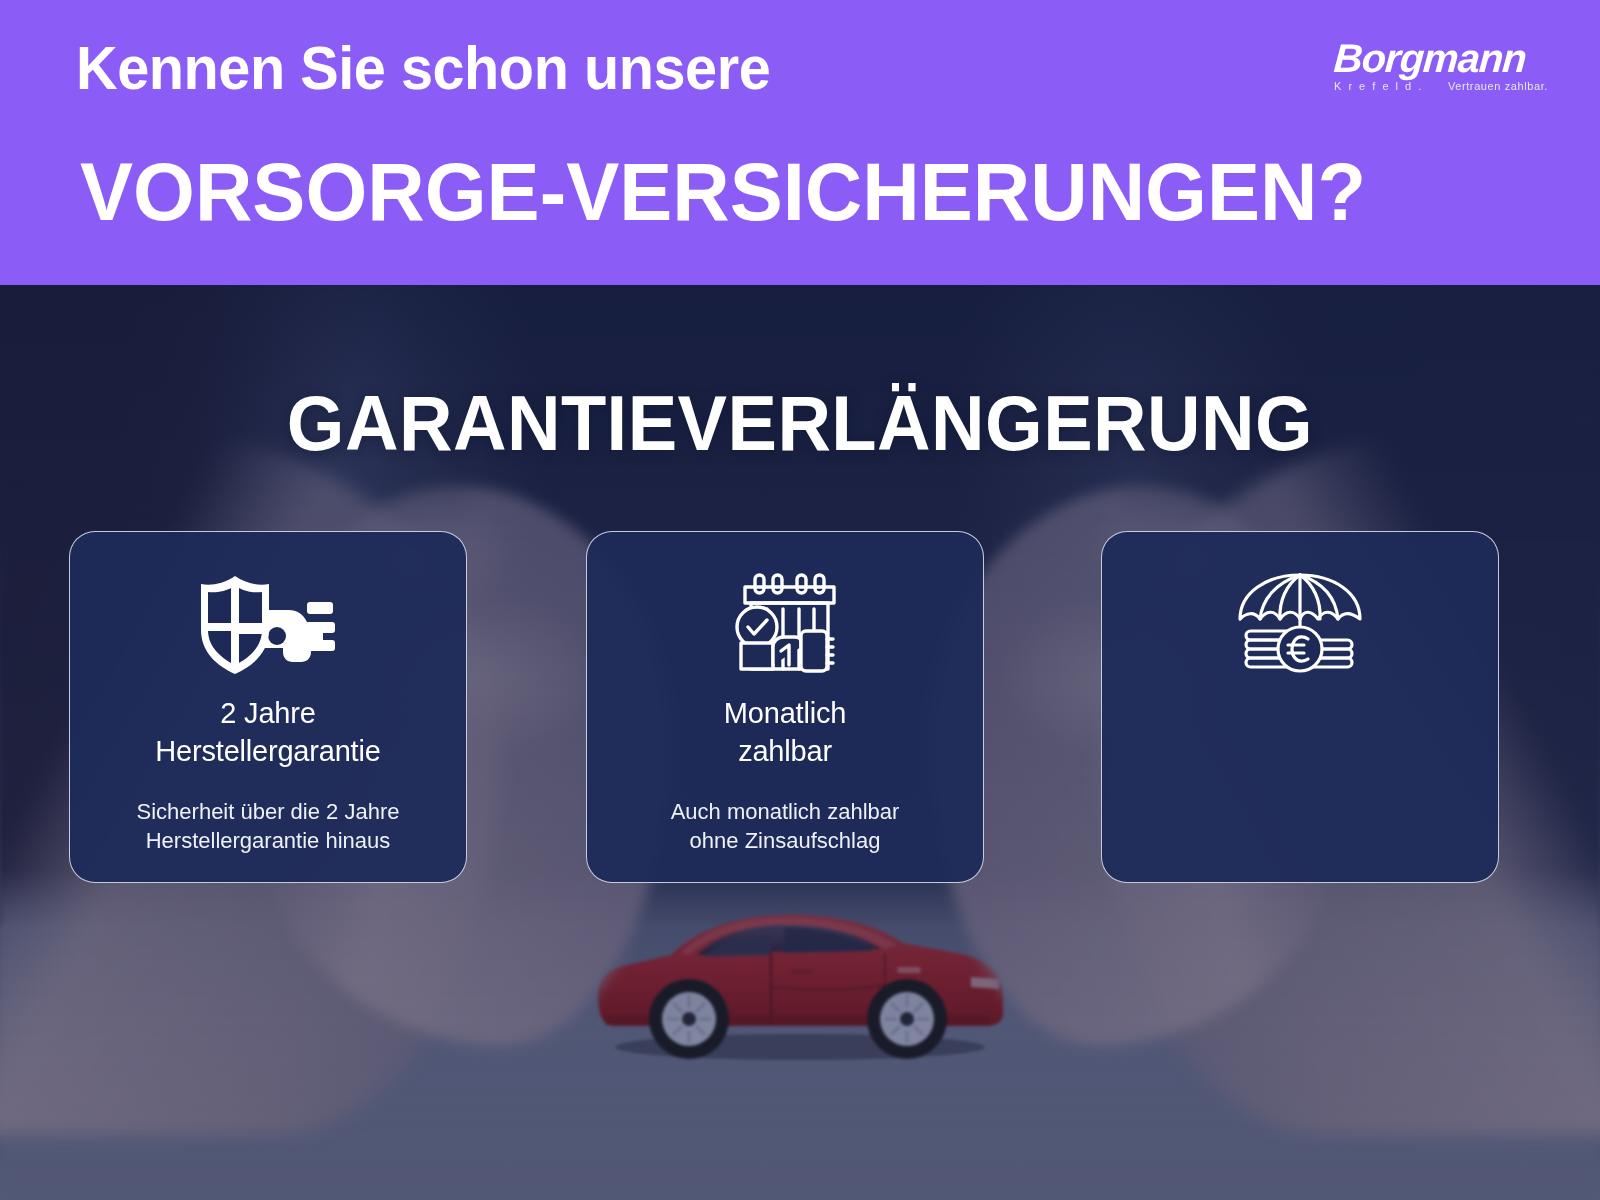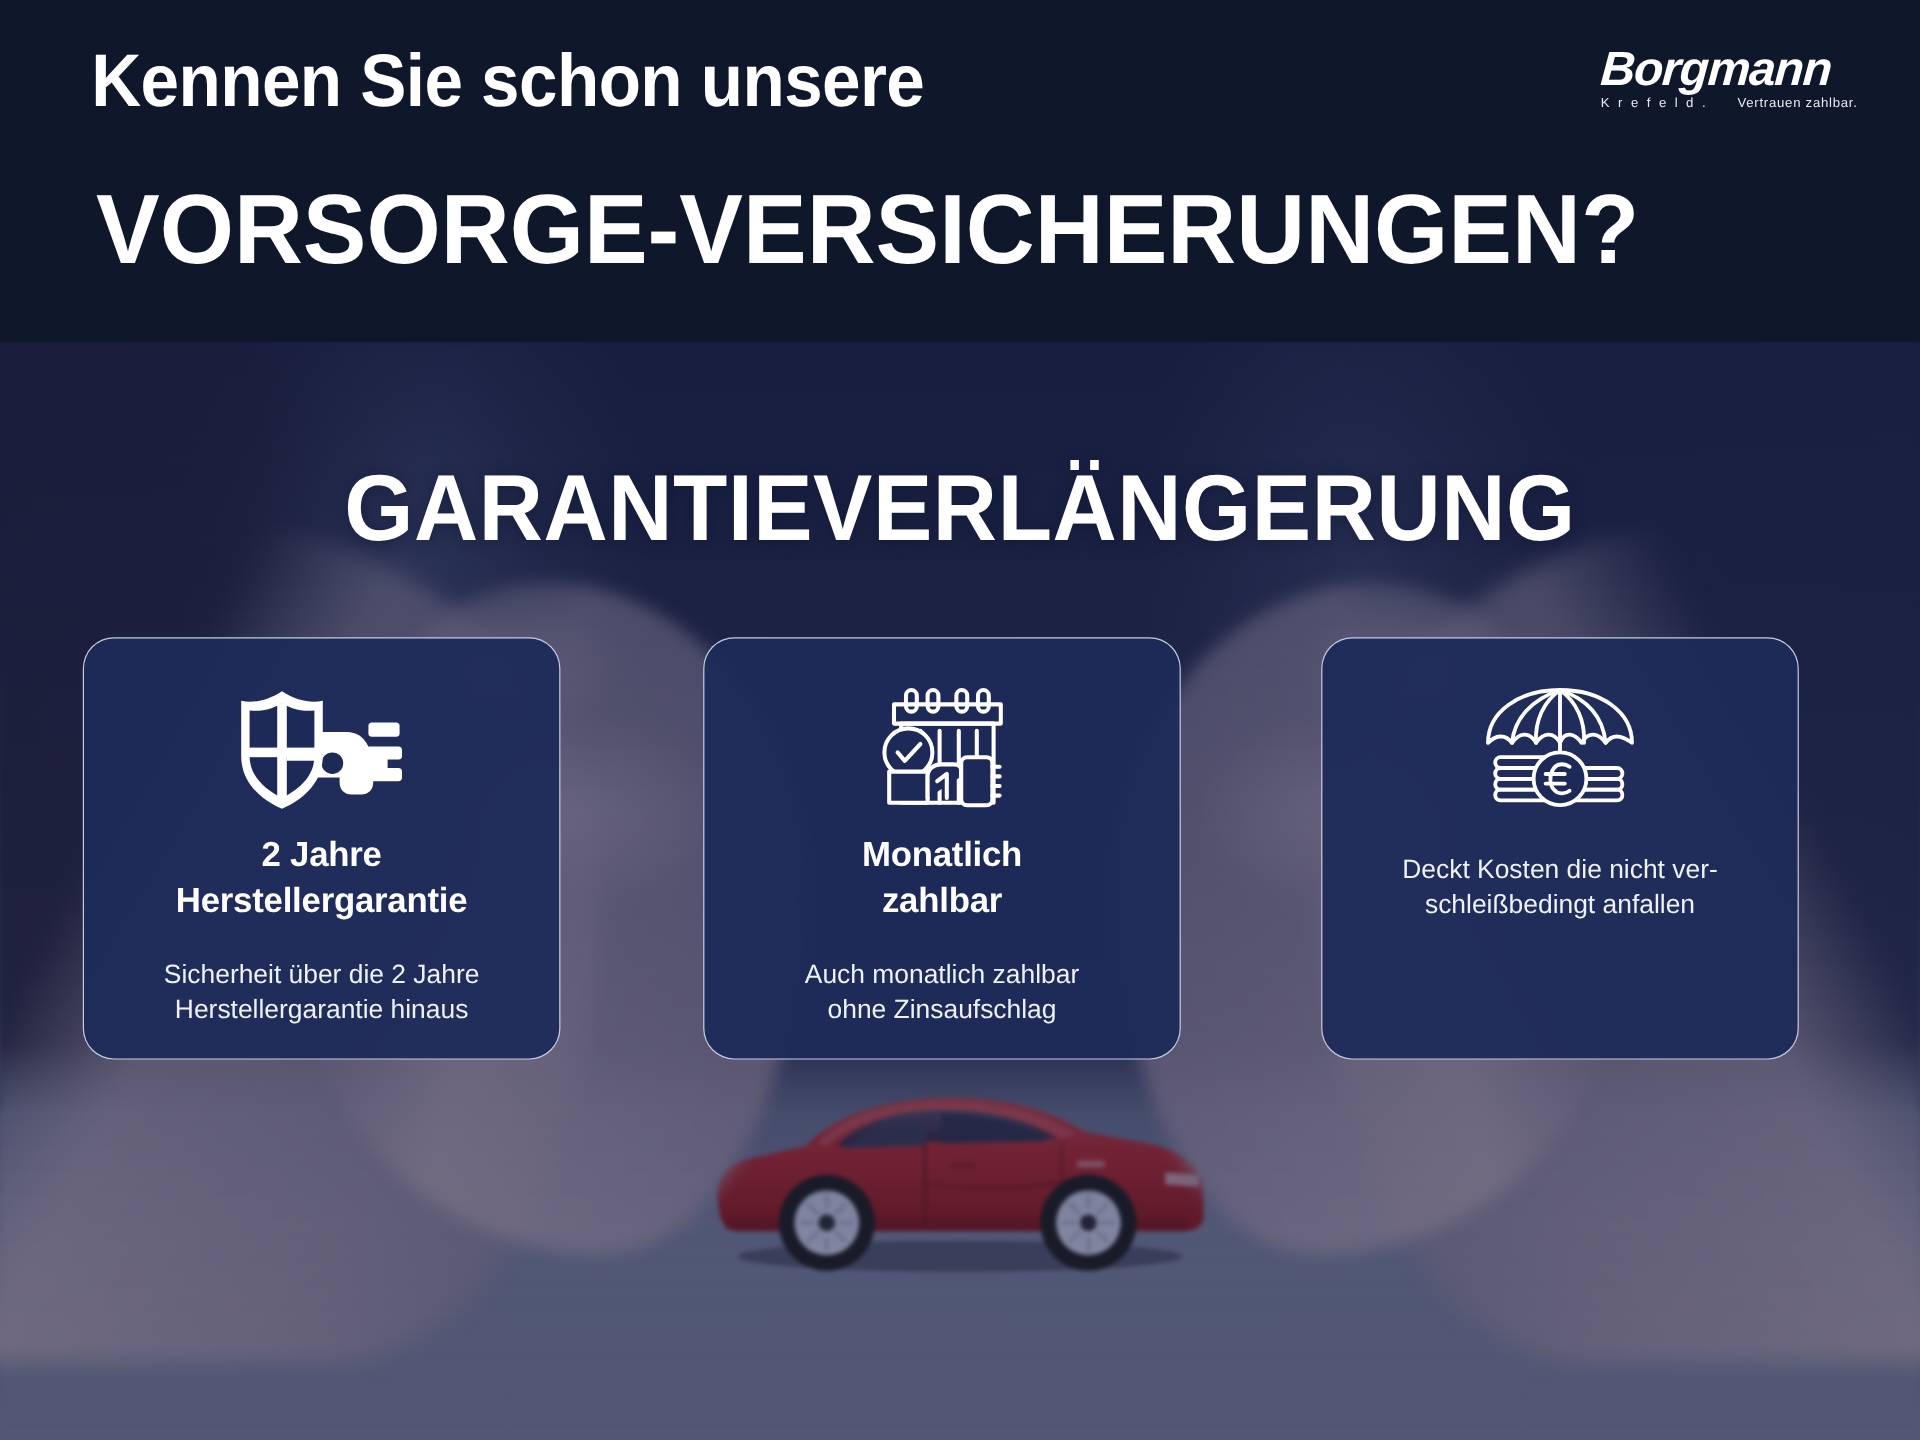--- a/index.html
+++ b/index.html
@@ -87,21 +87,21 @@
     mix-blend-mode:multiply;
   }
   .photo-tint2 {
     position:absolute; inset:0;
     background:linear-gradient(180deg, rgba(28,42,84,0.30) 0%, rgba(30,42,84,0.18) 60%, rgba(30,42,84,0.10) 100%);
   }
 
   
   .header {
     position:absolute; left:0; top:0; width:1600px; height:285px;
-    background:#0f172a;
+    background:#8b5cf6;
     z-index:5;
   }
   .headline-sm {
     position:absolute; left:76px; top:32px;
     font-size:62px; font-weight:700; color:#ffffff;
     letter-spacing:-0.5px; white-space:nowrap;
     transform:scaleX(0.93); transform-origin:left center;
   }
   .headline-lg {
     position:absolute; left:80px; top:145px;
@@ -144,21 +144,21 @@
     display:flex; flex-direction:column; align-items:center;
     padding-top:34px;
   }
   .card.c1 { left:69px; }
   .card.c2 { left:586px; }
   .card.c3 { left:1101px; }
 
   .card-icon { height:118px; display:flex; align-items:center; justify-content:center; }
   .card-title {
     margin-top:10px;
-    font-size:29px; font-weight:700; color:#ffffff;
+    font-size:29px; font-weight:400; color:#ffffff;
     text-align:center; line-height:1.32; letter-spacing:-0.2px;
   }
   .card-desc {
     margin-top:26px;
     font-size:22px; font-weight:400; color:#eef1f8;
     text-align:center; line-height:1.32;
   }
 </style>
 </head>
 <body>
@@ -352,20 +352,16 @@
           <rect x="68" y="71" width="52" height="9" rx="4.5"></rect>
           <rect x="68" y="80" width="52" height="9" rx="4.5"></rect>
           <rect x="68" y="89" width="52" height="9" rx="4.5"></rect>
 
           <circle cx="68" cy="80" r="22" fill="#1d2a58"></circle>
           <path d="M76 70 C72 67 66 67 63 71 C59 76 59 85 63 89 C66 93 72 93 76 90"></path>
           <line x1="56" y1="76" x2="72" y2="76"></line>
           <line x1="56" y1="84" x2="72" y2="84"></line>
         </svg>
       </div>
-      <div class="card-desc">
-        <div>Deckt Kosten die nicht ver-</div>
-        <div>schleißbedingt anfallen</div>
-      </div>
     </div>
 
   </div>
 </div>
 
 </body></html>

